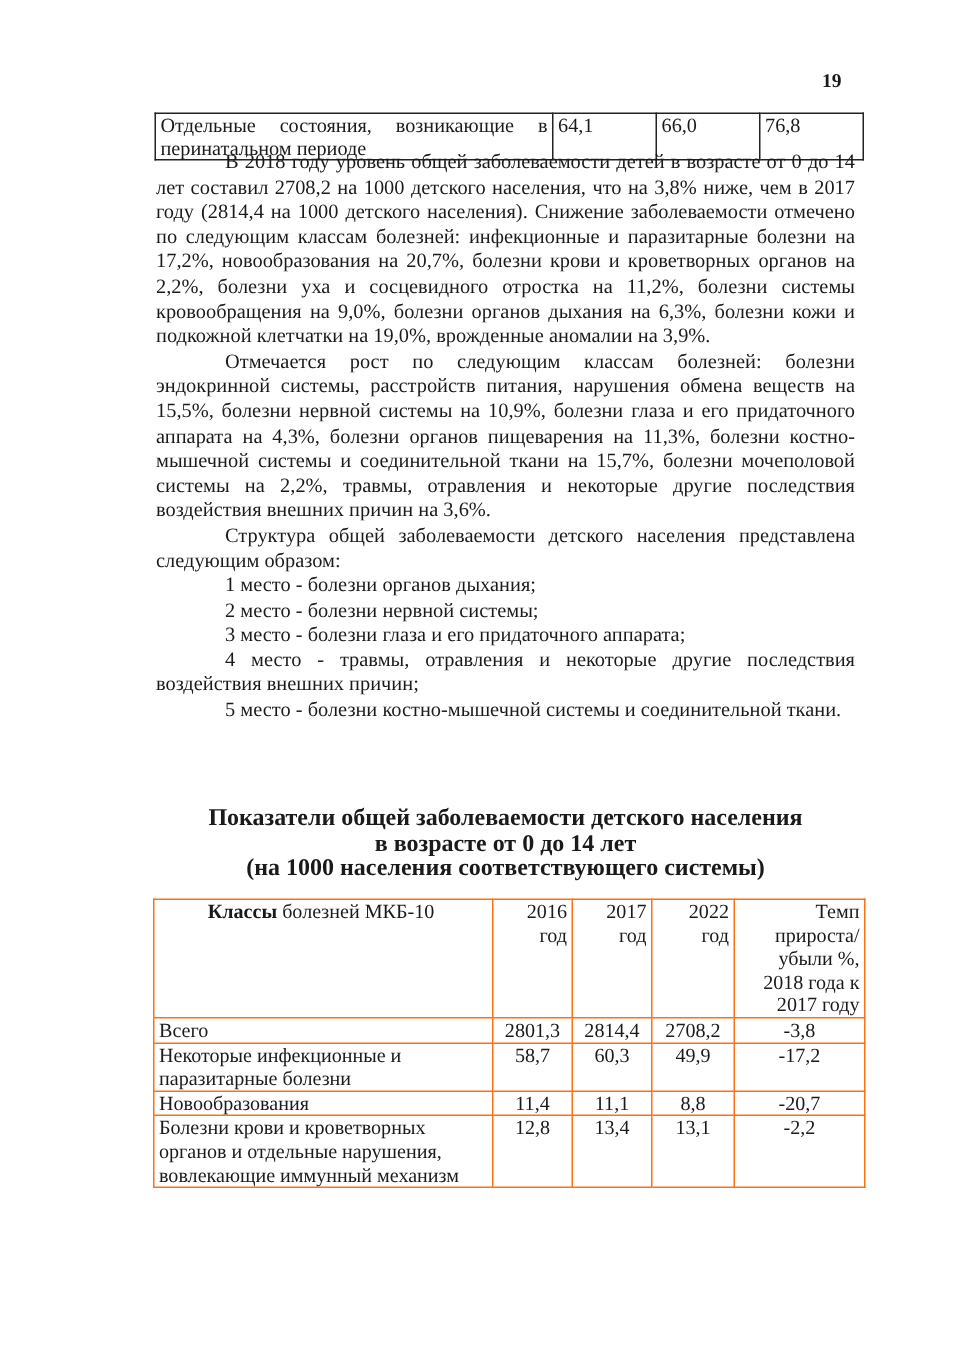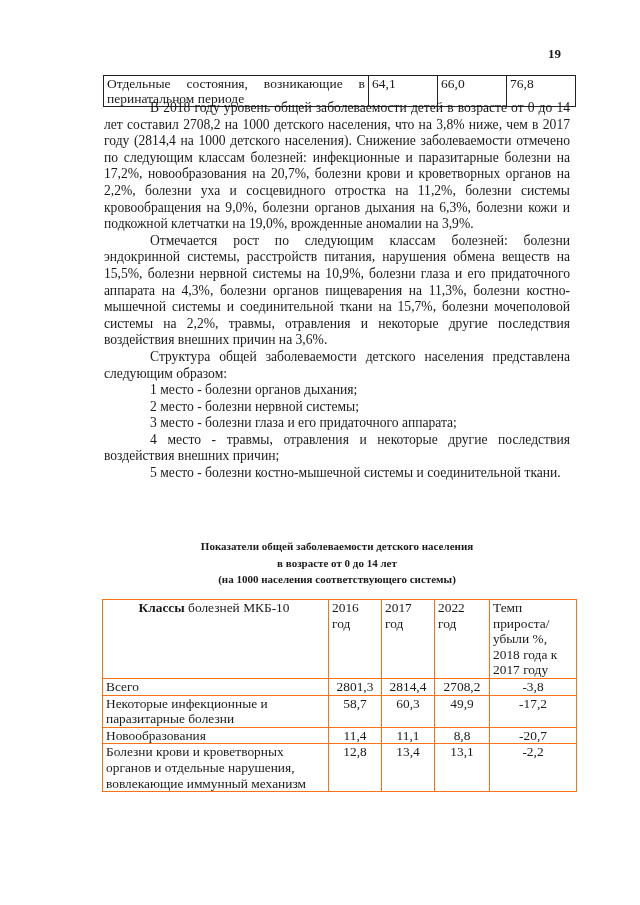--- a/index.html
+++ b/index.html
@@ -6,24 +6,24 @@
   body { width:640px; height:905px; position:relative; overflow:hidden;
          font-family:"Liberation Serif", "DejaVu Serif", serif; color:#1a1a1a; }
   .page-num { position:absolute; top:46px; left:548px; font-size:13px; font-weight:bold; }
   .top-table { position:absolute; top:75px; left:103px; border-collapse:collapse; font-size:13.5px; }
   .top-table td { border:1px solid #222; vertical-align:top; padding:0 3px; line-height:15px; }
   .top-table td.desc { width:258px; text-align:justify; text-align-last:left; }
   .top-table td.num { width:62px; }
   .body { position:absolute; top:100px; left:104px; width:466px; font-size:13.6px; line-height:16.6px; }
   .body p { margin:0; text-align:justify; text-indent:46px; }
   .title { position:absolute; top:538px; left:104px; width:466px; text-align:center; font-weight:bold;
-           font-size:11px; line-height:16.5px; }
+           font-size:16px; line-height:16.5px; }
   .main-table { position:absolute; top:599px; left:102px; border-collapse:collapse; font-size:13.4px; line-height:15.6px; }
   .main-table th, .main-table td { border:1px solid #f97316; padding:0 3px; vertical-align:top; }
-  .main-table th { font-weight:normal; text-align:left; }
+  .main-table th { font-weight:normal; text-align:right; }
   .main-table th.cls { text-align:center; padding-left:0; }
   .main-table td.num { text-align:center; }
   .c1 { width:222px; } .c2 { width:46px; } .c3 { width:46px; } .c4 { width:48px; } .c5 { width:80px; }
   b.bold { font-weight:bold; }
 </style>
 </head>
 <body>
 
 <div class="page-num">19</div>
 

